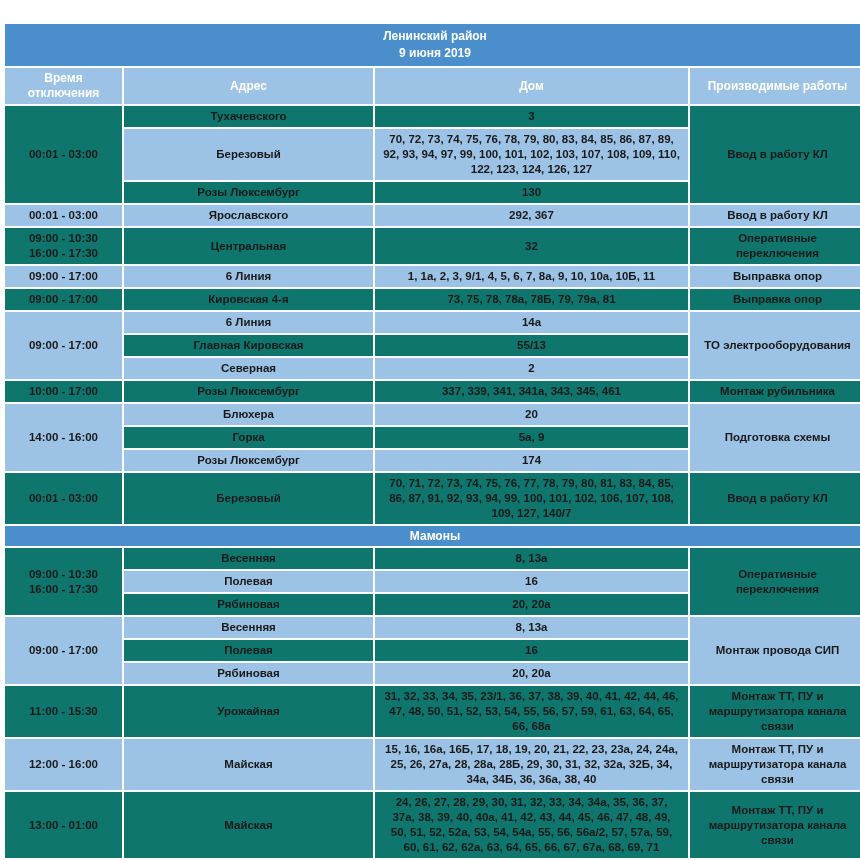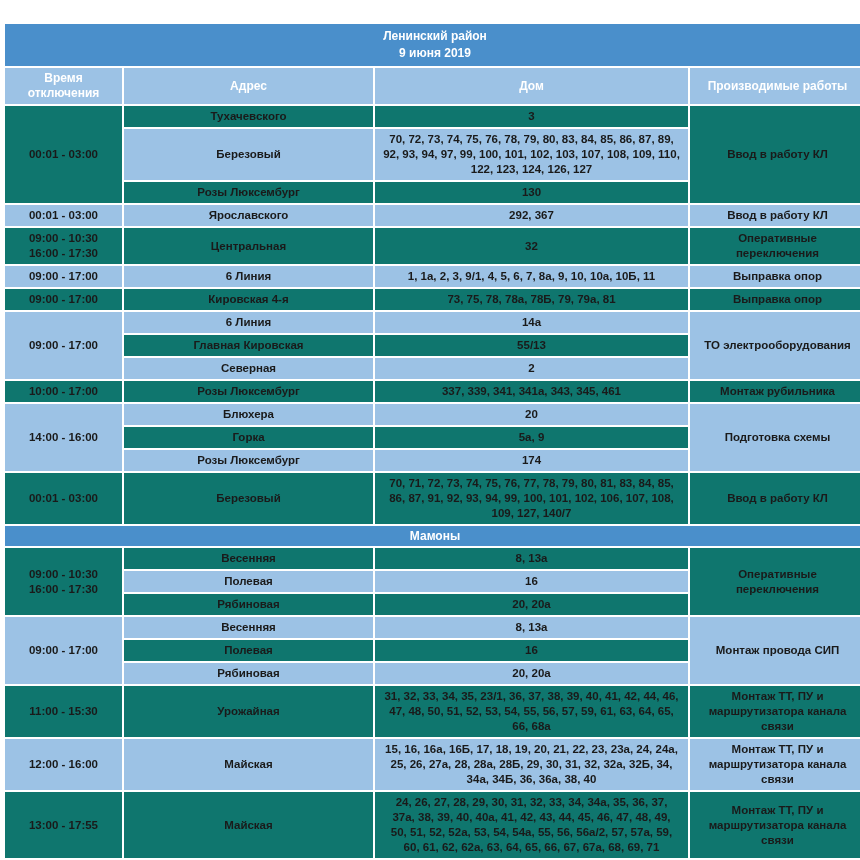--- a/index.html
+++ b/index.html
@@ -197,20 +197,20 @@
           <td class="w houses-cell">31, 32, 33, 34, 35, 23/1, 36, 37, 38, 39, 40, 41, 42, 44, 46, 47, 48, 50, 51, 52, 53, 54, 55, 56, 57, 59, 61, 63, 64, 65, 66, 68а</td>
           <td class="w work-cell">Монтаж ТТ, ПУ и маршрутизатора канала связи</td>
         </tr>
         <tr>
           <td class="b time-cell">12:00 - 16:00</td>
           <td class="b">Майская</td>
           <td class="b houses-cell">15, 16, 16а, 16Б, 17, 18, 19, 20, 21, 22, 23, 23а, 24, 24а, 25, 26, 27а, 28, 28а, 28Б, 29, 30, 31, 32, 32а, 32Б, 34, 34а, 34Б, 36, 36а, 38, 40</td>
           <td class="b work-cell">Монтаж ТТ, ПУ и маршрутизатора канала связи</td>
         </tr>
         <tr>
-          <td class="w time-cell">13:00 - 17:55</td>
+          <td class="w time-cell">13:00 - 01:00</td>
           <td class="w">Майская</td>
           <td class="w houses-cell">24, 26, 27, 28, 29, 30, 31, 32, 33, 34, 34а, 35, 36, 37, 37а, 38, 39, 40, 40а, 41, 42, 43, 44, 45, 46, 47, 48, 49, 50, 51, 52, 52а, 53, 54, 54а, 55, 56, 56а/2, 57, 57а, 59, 60, 61, 62, 62а, 63, 64, 65, 66, 67, 67а, 68, 69, 71</td>
           <td class="w work-cell">Монтаж ТТ, ПУ и маршрутизатора канала связи</td>
         </tr>
       </tbody>
   </table>
 </div>
 
 </body></html>

